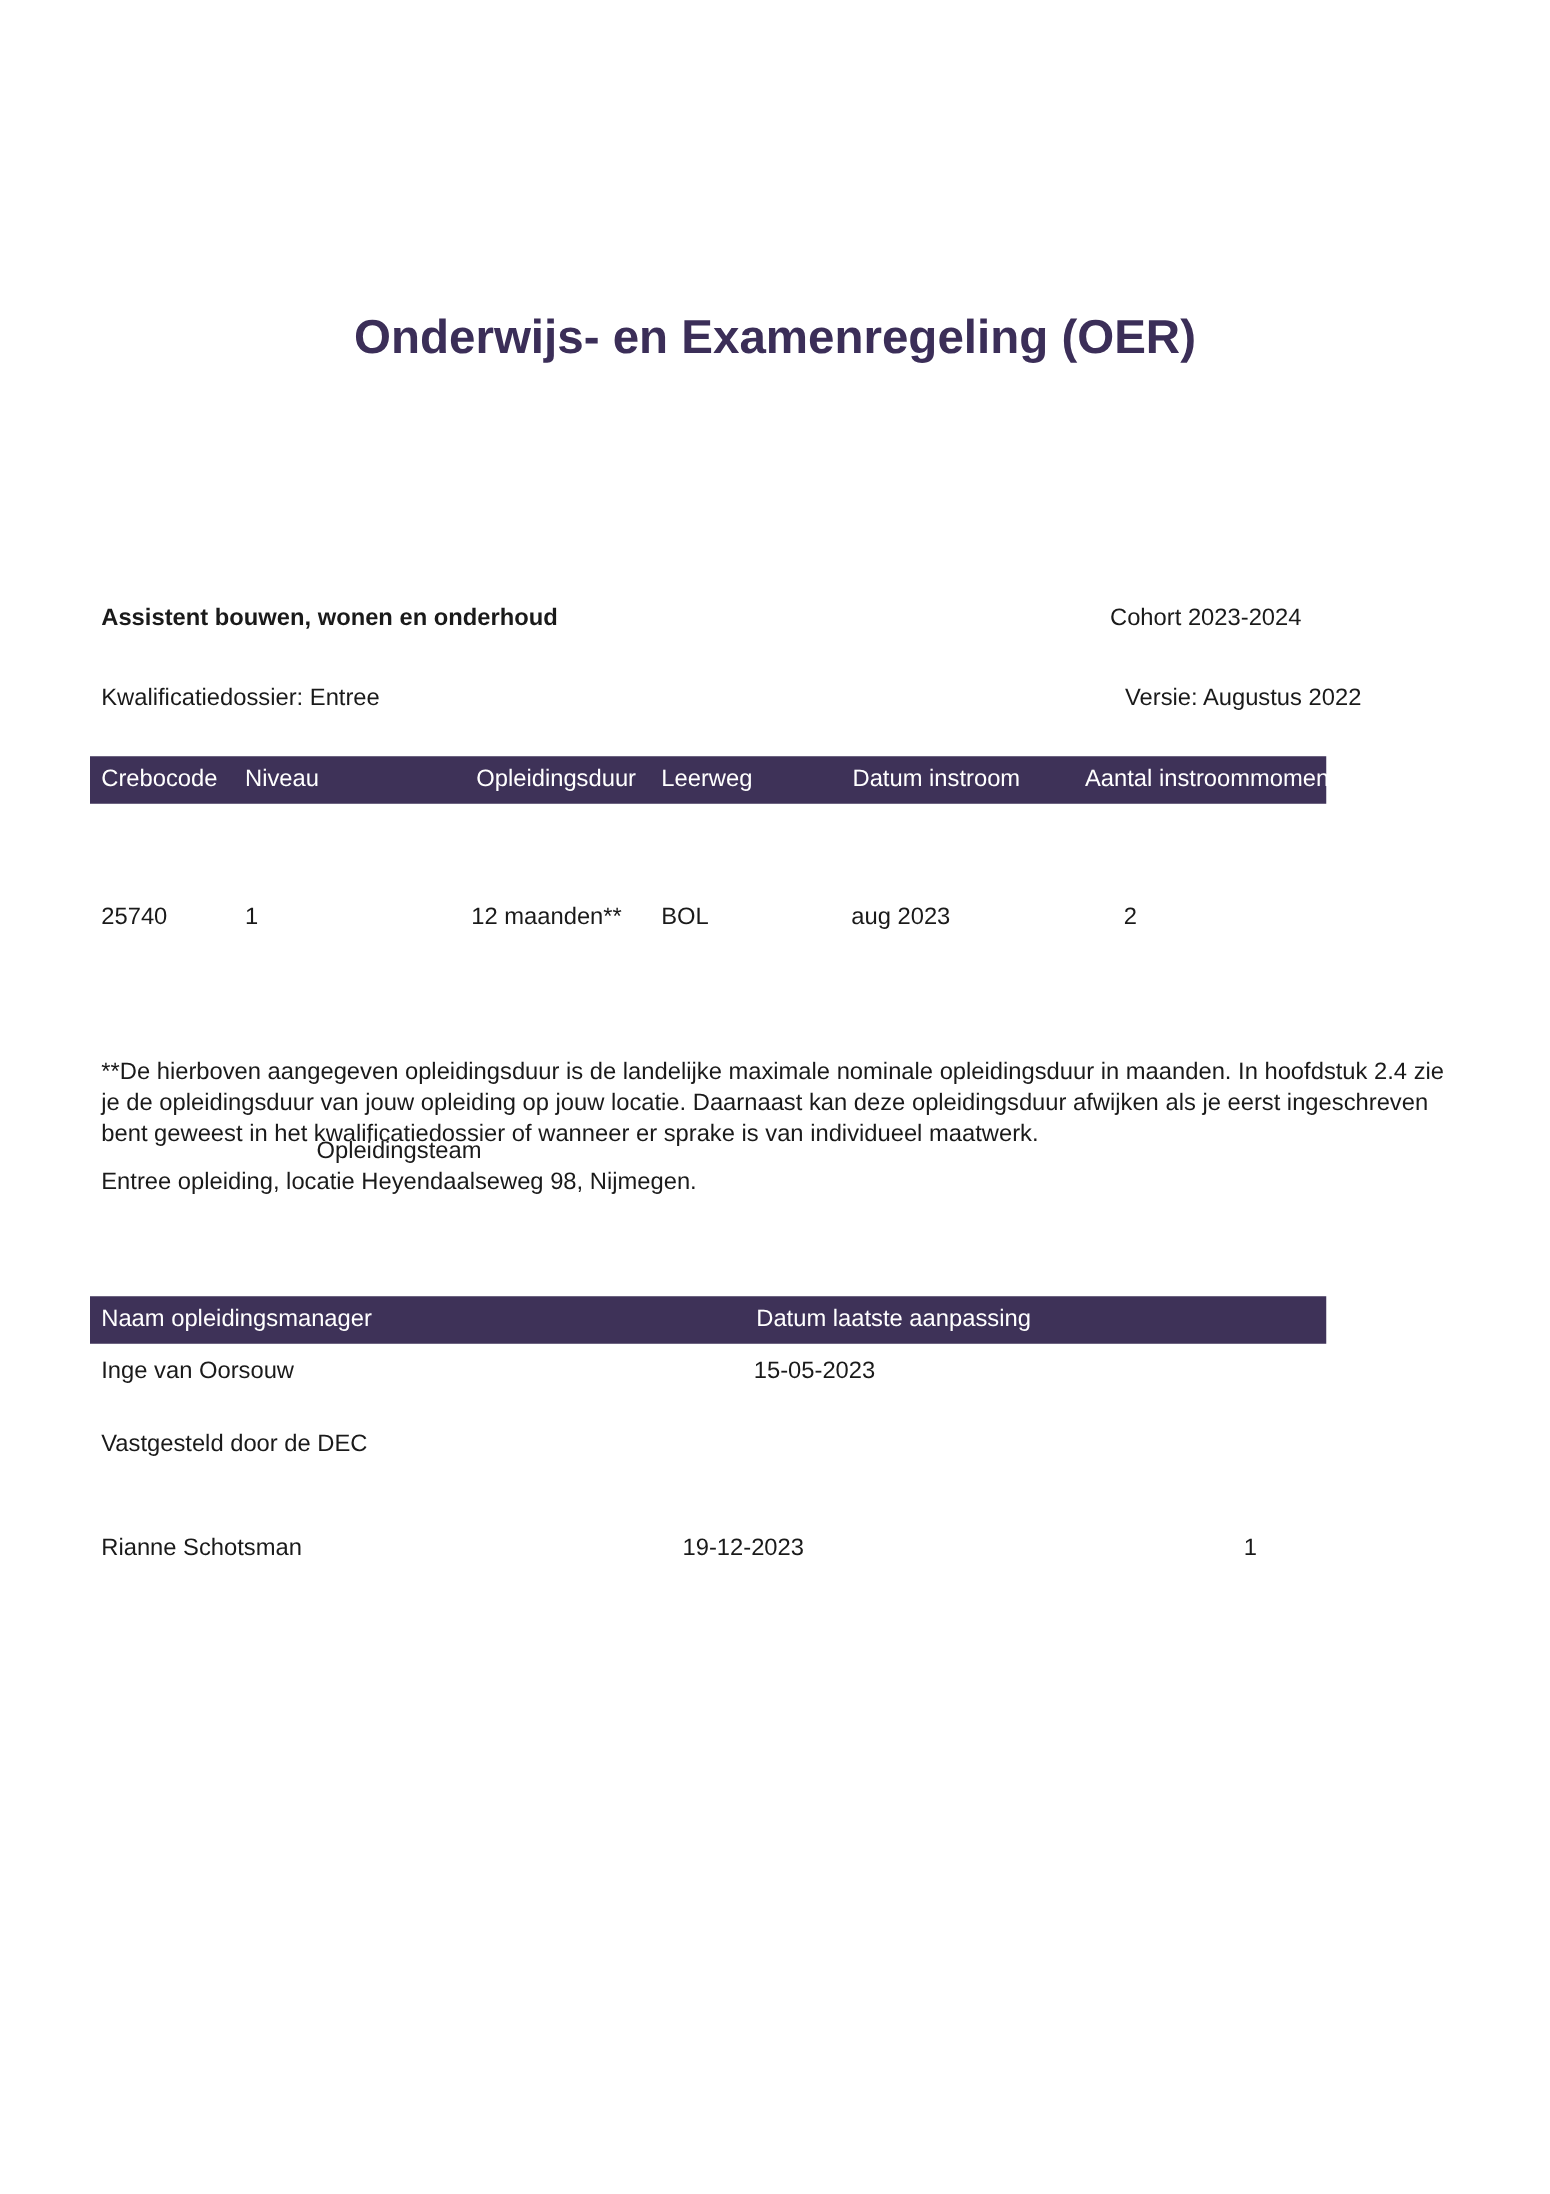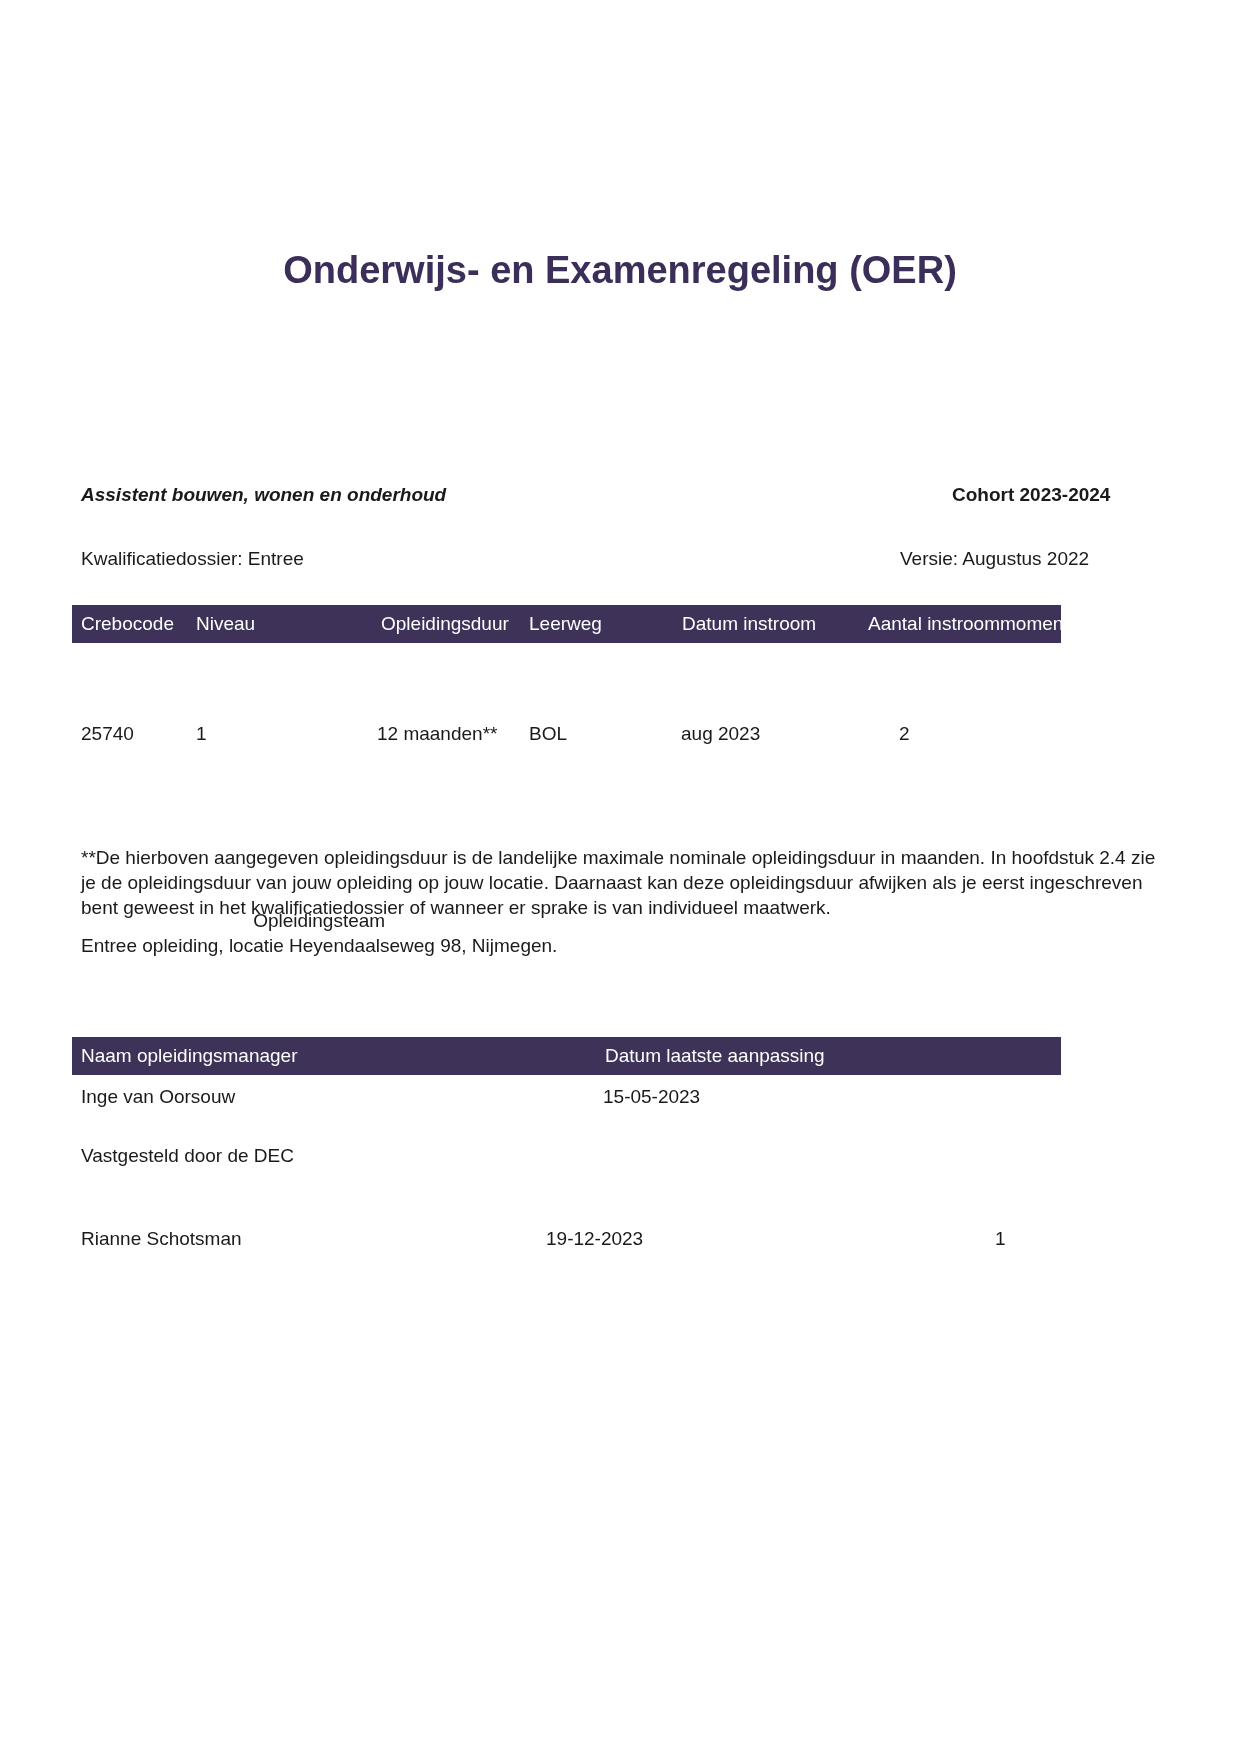--- a/index.html
+++ b/index.html
@@ -58,22 +58,22 @@
     white-space:normal;
   }
 </style>
 </head>
 <body>
 
 <div class="page">
 
   <h1 class="title">Onderwijs- en Examenregeling (OER)</h1>
 
-  <span class="abs bold" style="top:484px;left:81px;font-style:italic;">Assistent bouwen, wonen en onderhoud</span>
-  <span class="abs" style="top:484px;left:952px;font-weight:bold;">Cohort 2023-2024</span>
+  <span class="abs bold" style="top:484px;left:81px;">Assistent bouwen, wonen en onderhoud</span>
+  <span class="abs" style="top:484px;left:888px;">Cohort 2023-2024</span>
 
   <span class="abs" style="top:548px;left:81px;">Kwalificatiedossier: Entree</span>
   <span class="abs" style="top:548px;left:900px;">Versie: Augustus 2022</span>
 
   <div class="band" style="top:605px;">
     <span style="left:9px;">Crebocode</span>
     <span style="left:124px;">Niveau</span>
     <span style="left:309px;">Opleidingsduur</span>
     <span style="left:457px;">Leerweg</span>
     <span style="left:610px;">Datum instroom</span>

